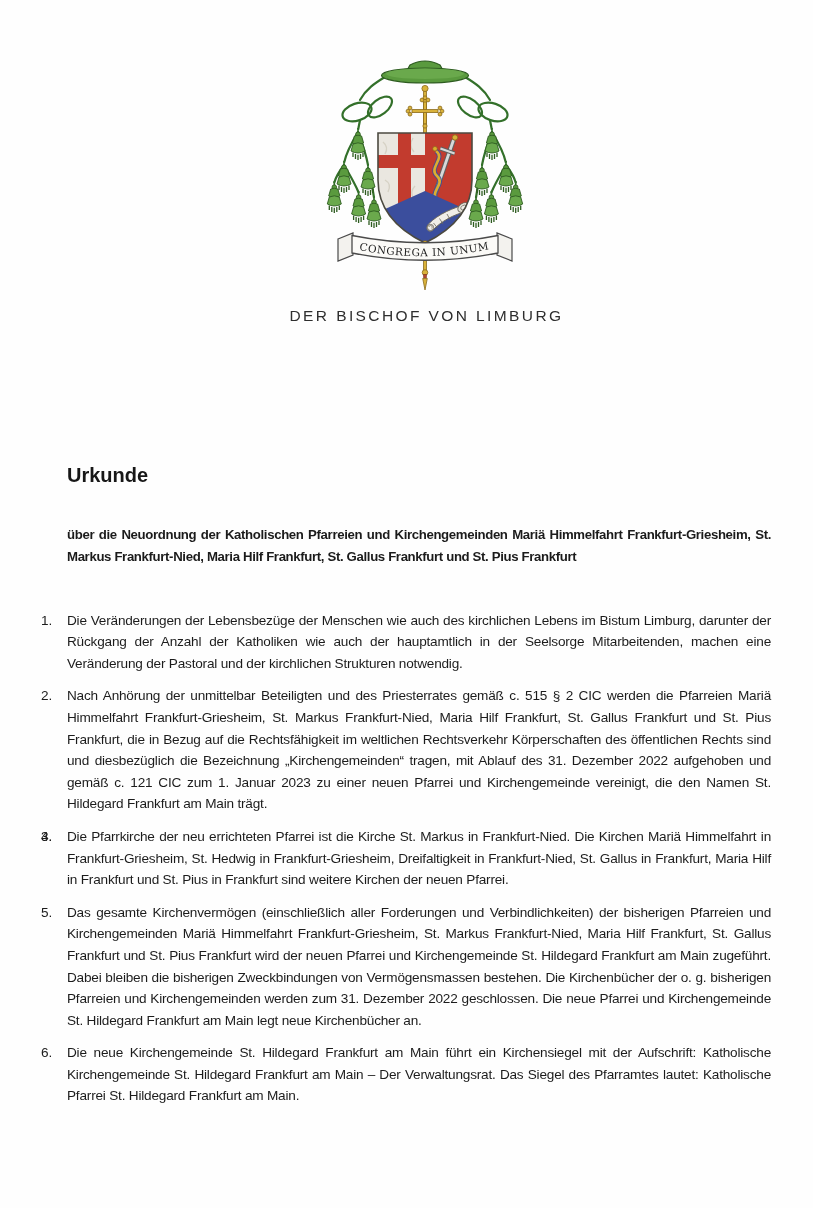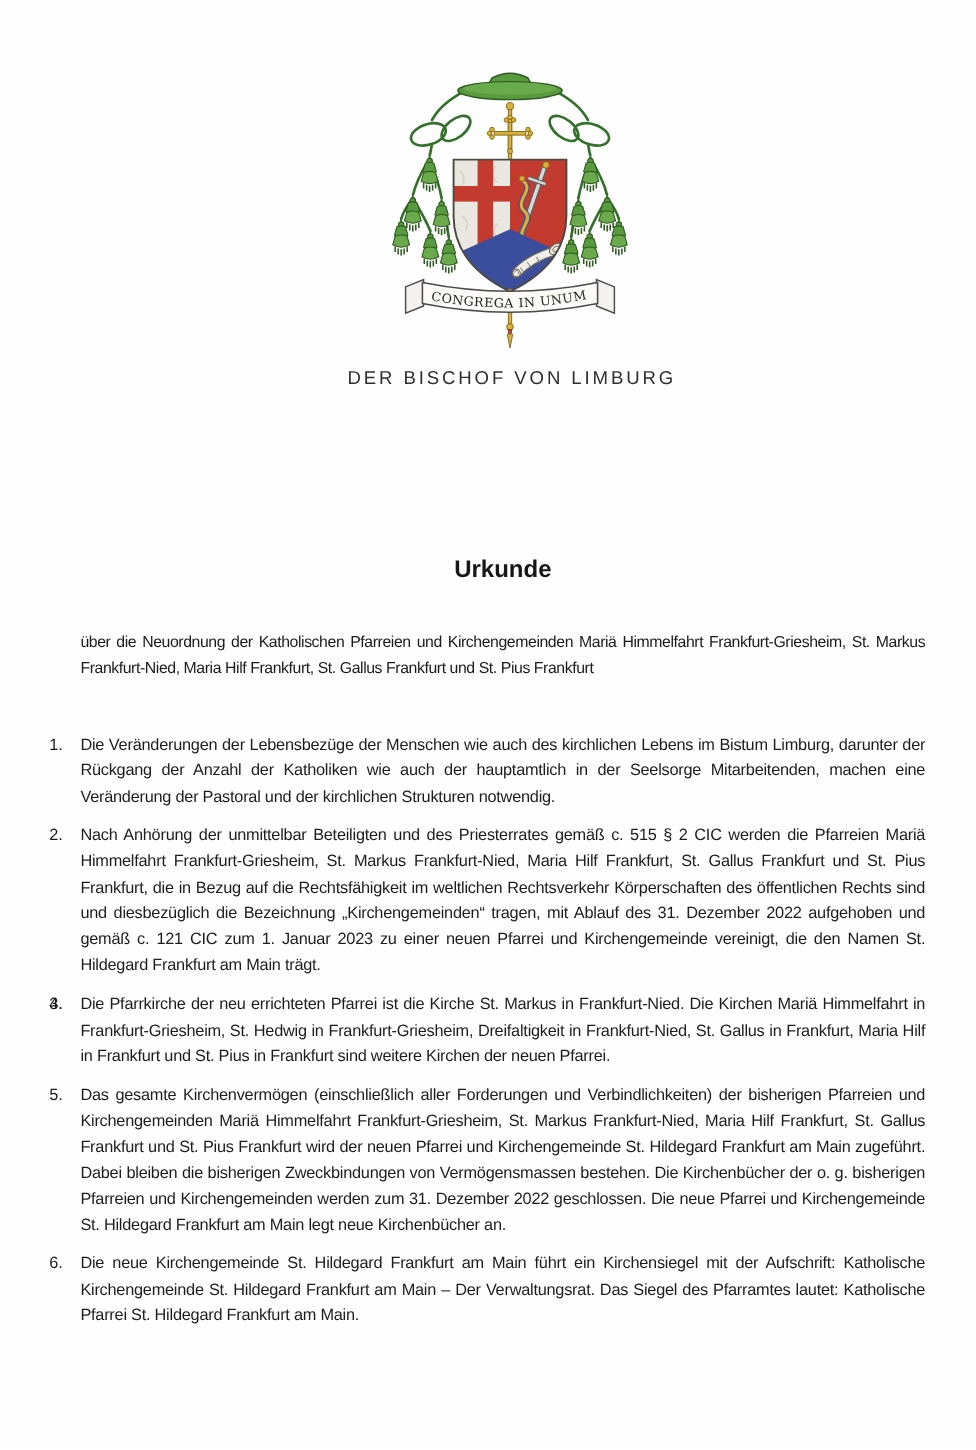--- a/index.html
+++ b/index.html
@@ -21,27 +21,27 @@
     text-align:center;
     font-size:15.5px; letter-spacing:2.4px;
     color:#2e2e2e;
     white-space:nowrap;
   }
   
   .doc {
     position:absolute; left:67px; top:462px; width:704px;
   }
   .doc-title {
-    margin:0; text-align:center;
+    margin:0; 
     font-size:20px; font-weight:bold; line-height:26px;
     color:#171717;
   }
   .doc-subtitle {
     margin:36px 0 0 0;
-    font-size:13.2px; font-weight:normal;
+    font-size:13.2px; font-weight:bold;
     line-height:21.8px; letter-spacing:-0.35px;
     text-align:justify;
     color:#1b1b1b;
   }
   .items { margin-top:42px; }
   .item {
     position:relative;
     margin:0 0 11px 0;
     font-size:13.6px; line-height:21.6px; letter-spacing:-0.2px;
     text-align:justify;

